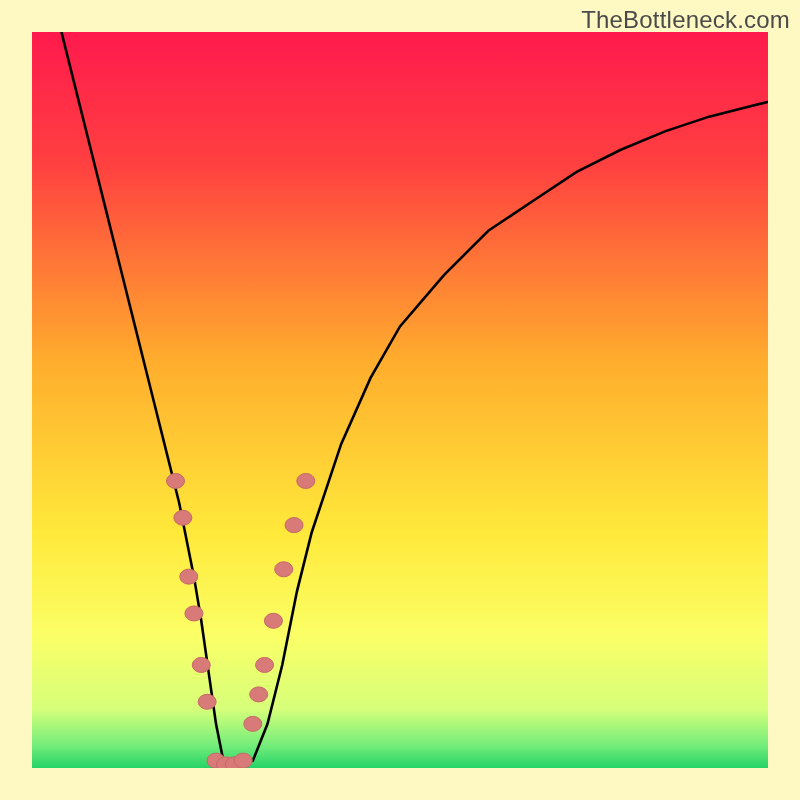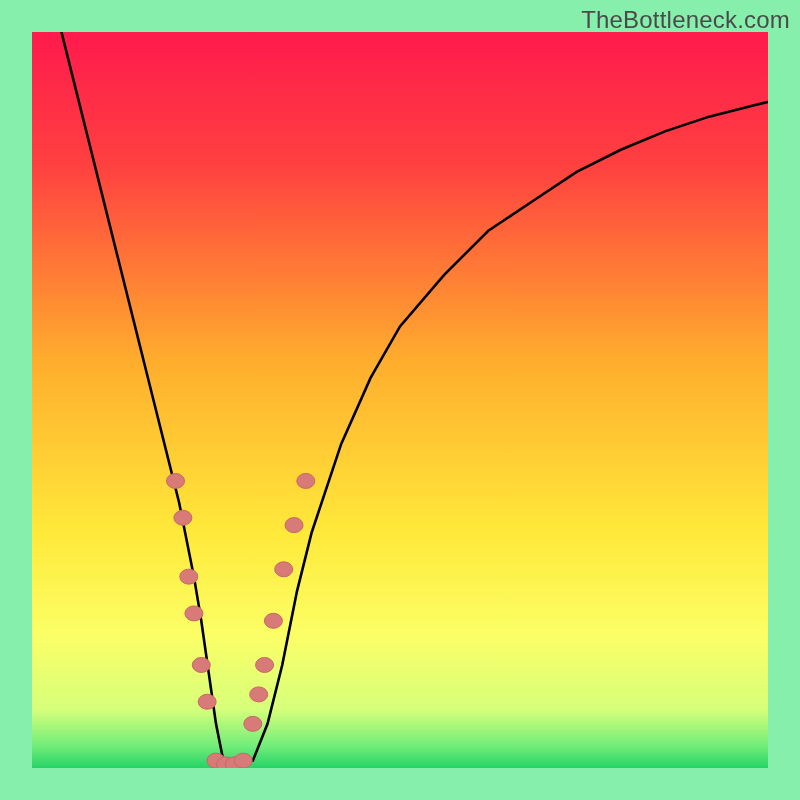--- a/index.html
+++ b/index.html
@@ -10,21 +10,21 @@
     background: #000;
     overflow: hidden;
     font-family: Arial, Helvetica, sans-serif;
   }
   .frame {
     position: absolute;
     left: 0;
     top: 0;
     width: 800px;
     height: 800px;
-    background: #86efac;
+    background: #fef9c3;
   }
   .plot {
     position: absolute;
     left: 32px;
     top: 32px;
     width: 736px;
     height: 736px;
     
   }
   .watermark {

